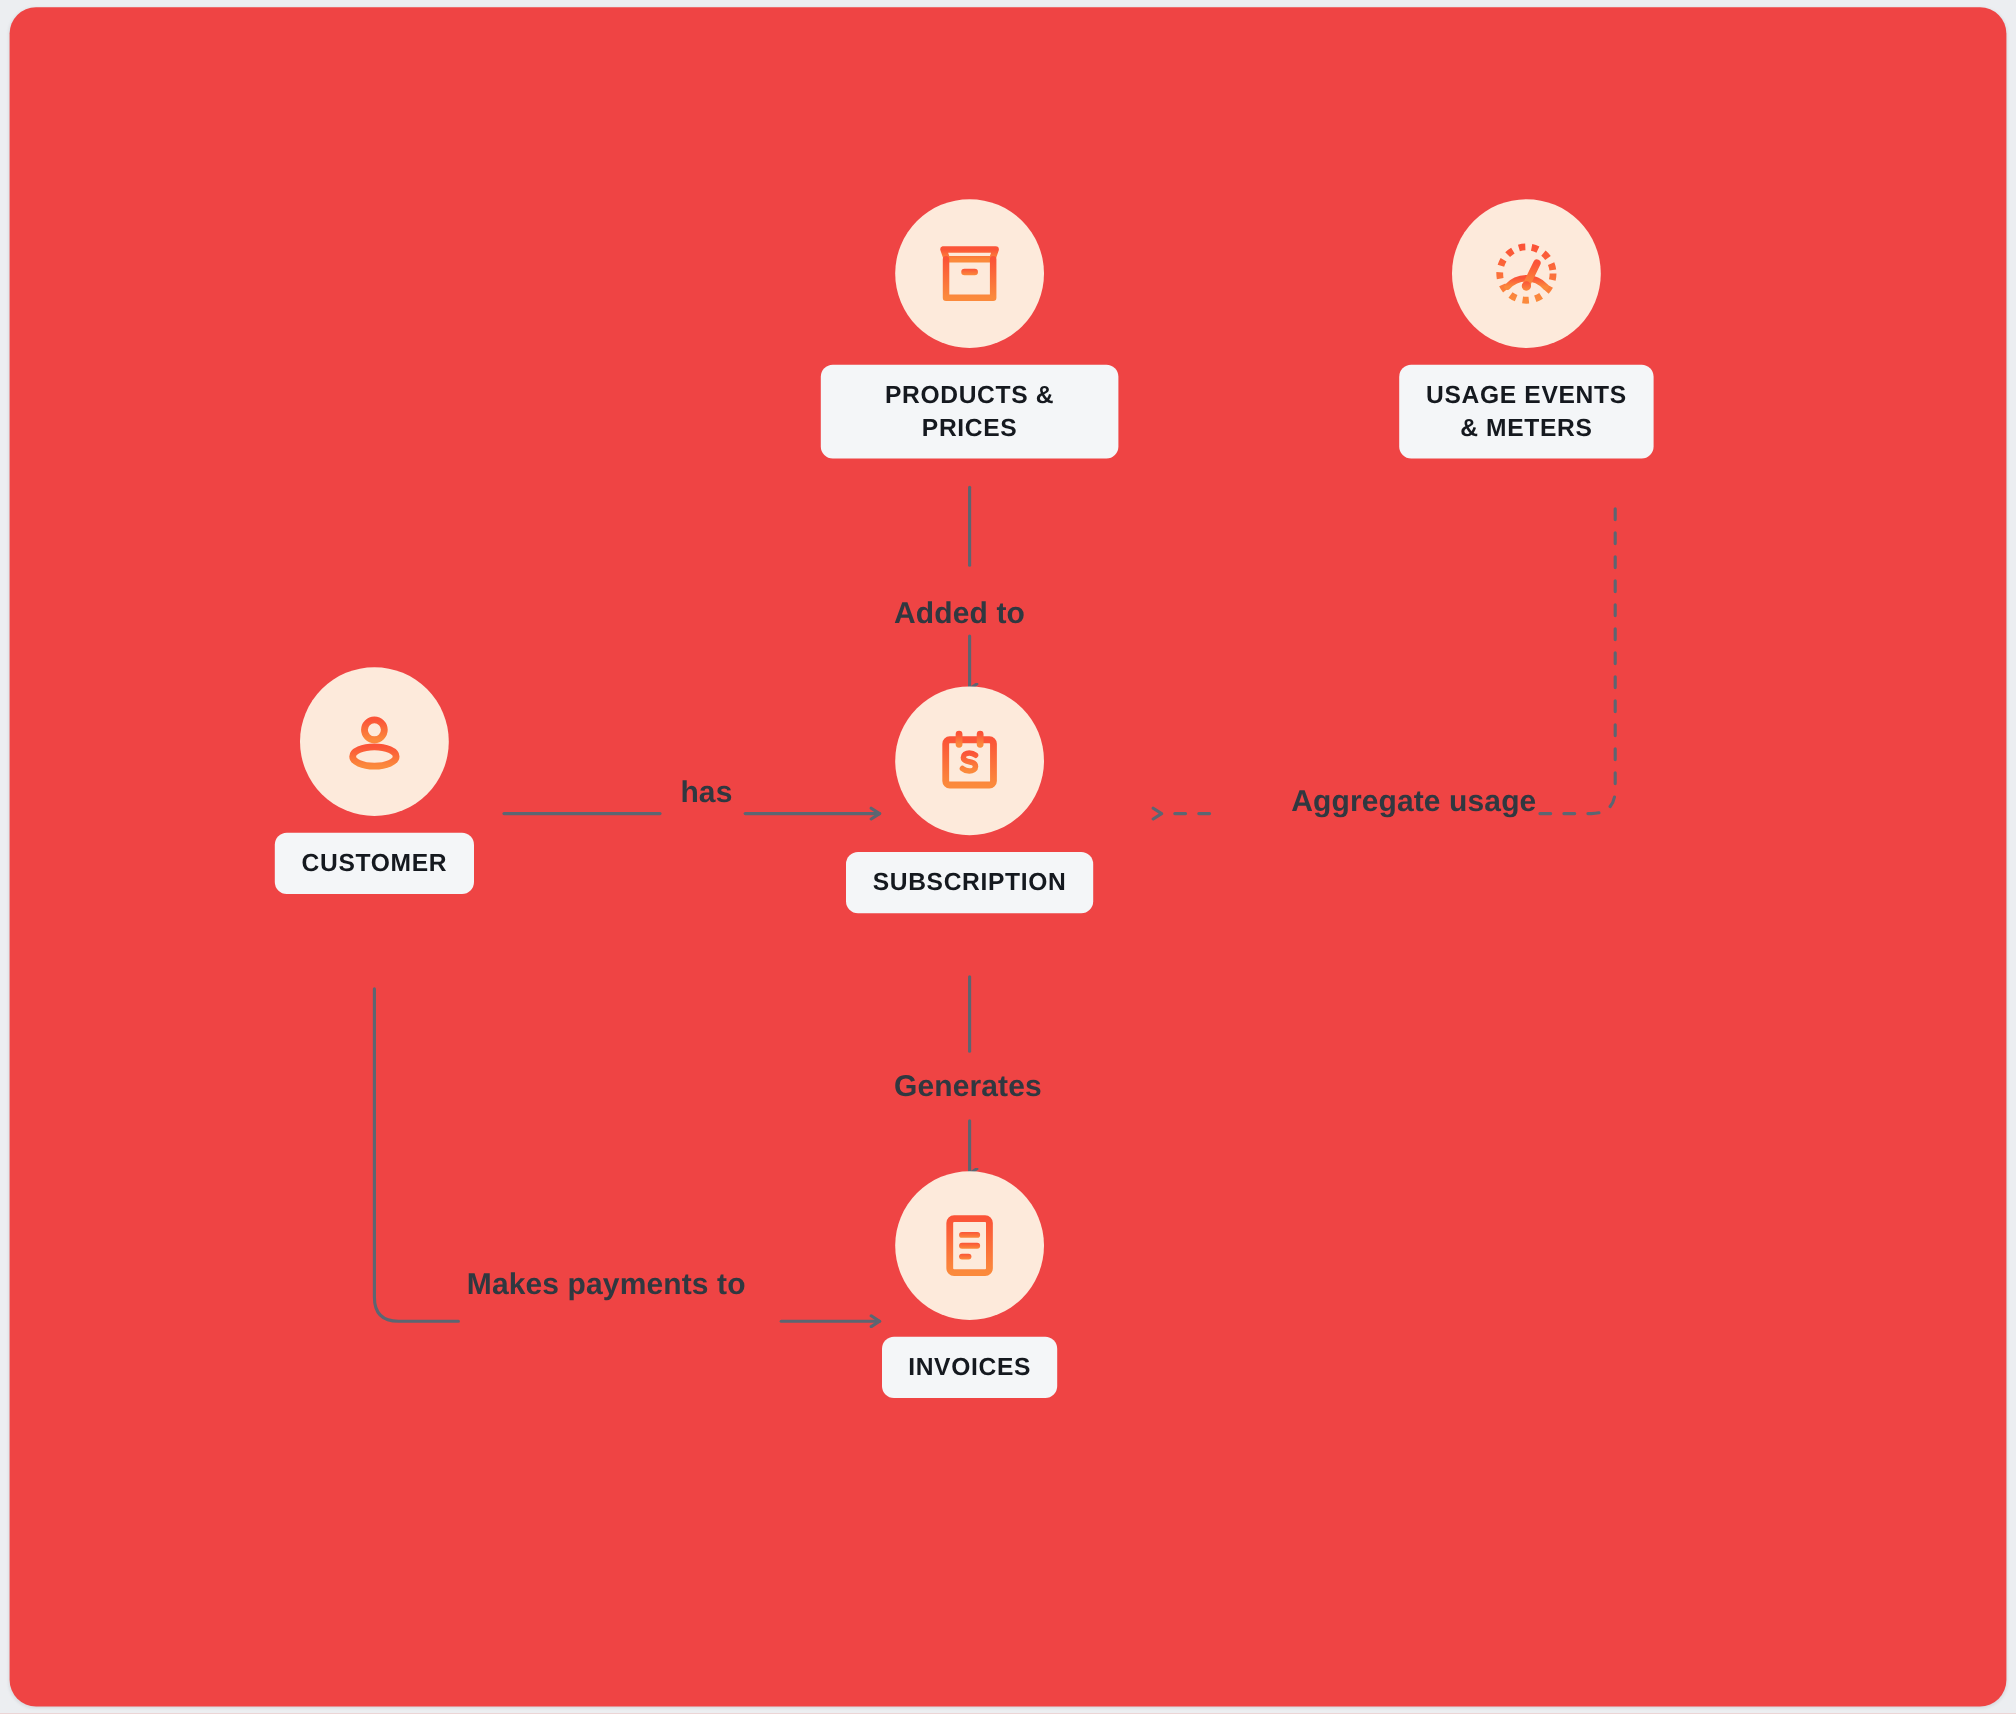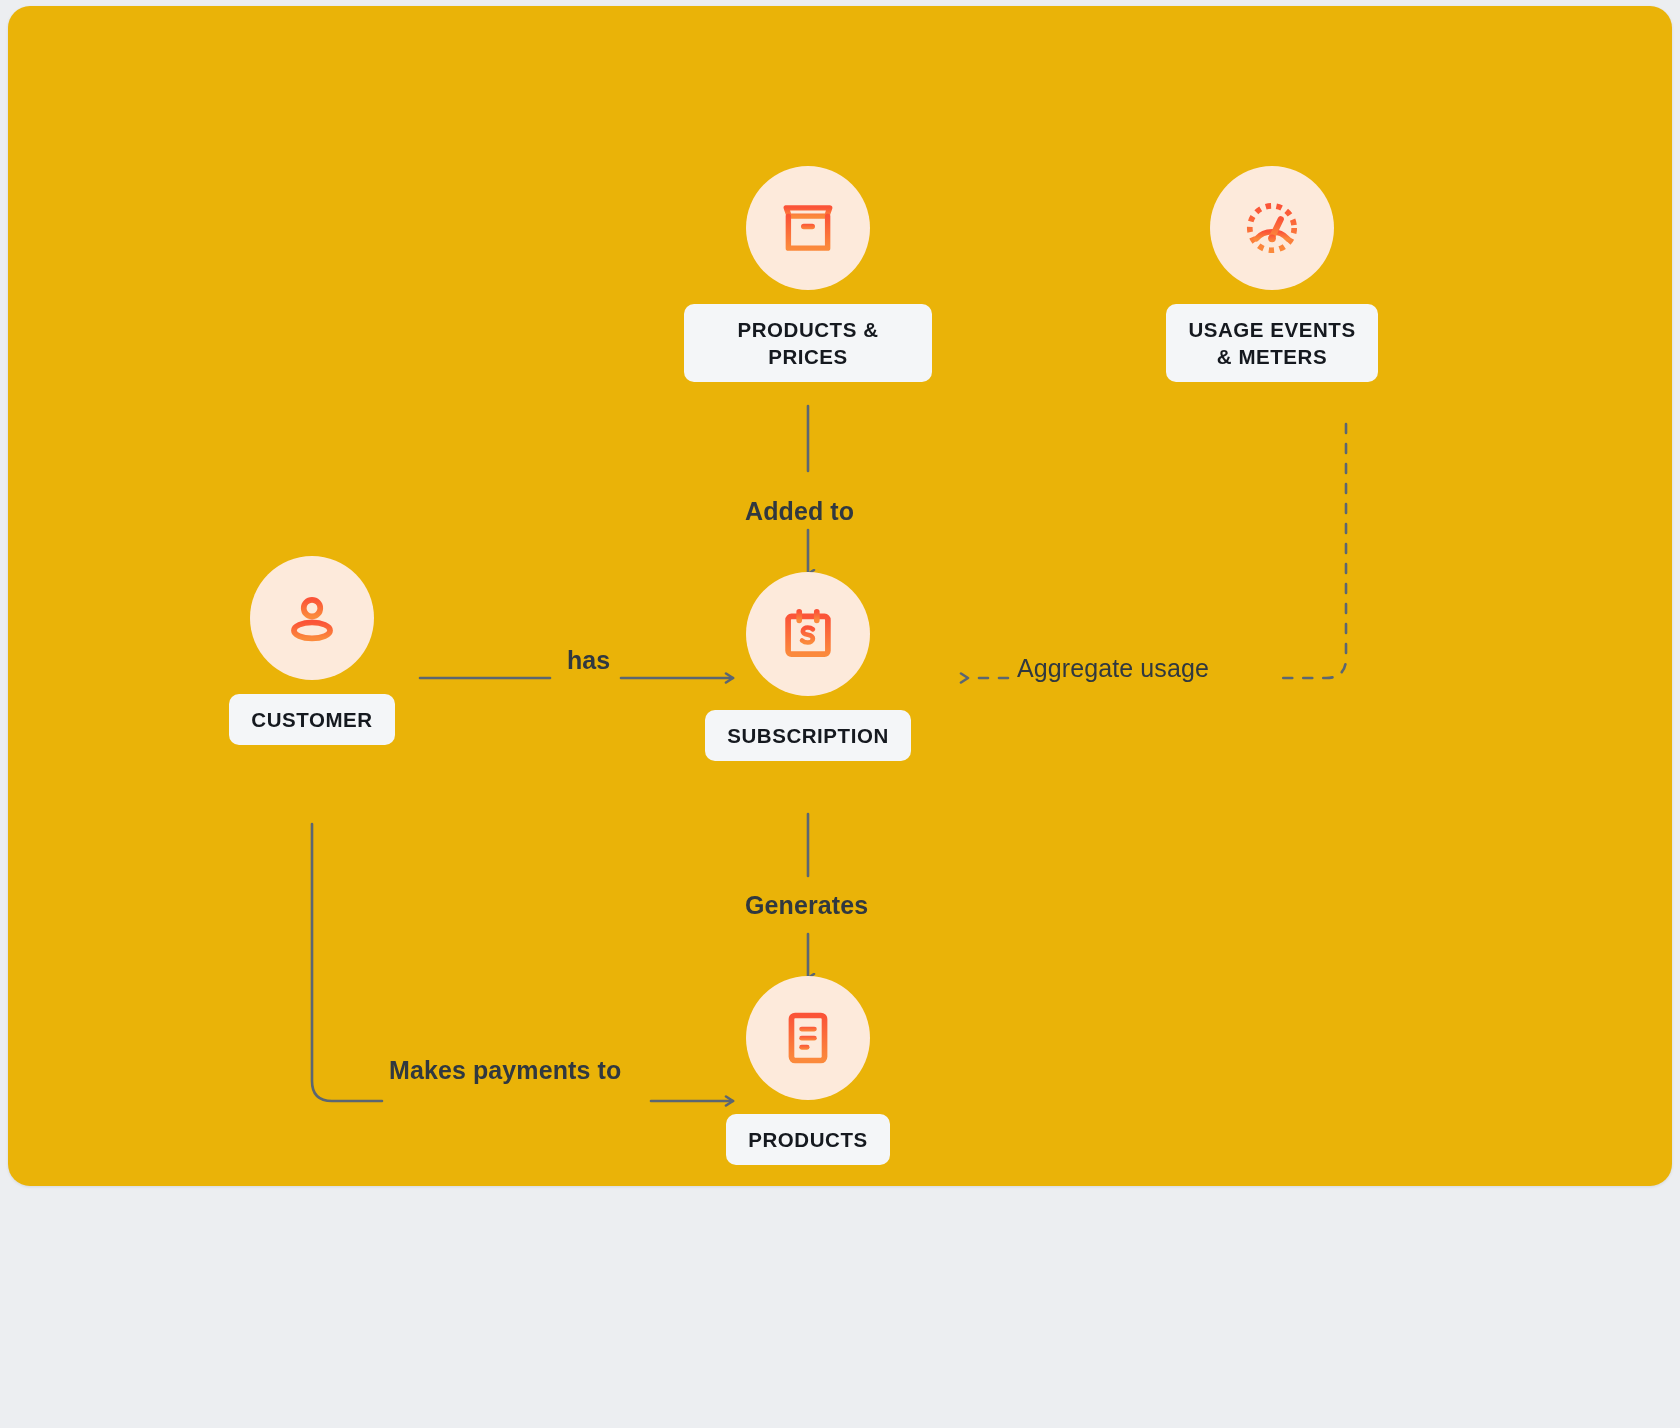--- a/index.html
+++ b/index.html
@@ -9,22 +9,22 @@
     height: 1428px;
     background: #eceef1;
     font-family: "Liberation Sans", sans-serif;
     overflow: hidden;
   }
   #card {
     position: absolute;
     left: 8px;
     top: 6px;
     width: 1664px;
-    height: 1180px;
-    background: #eab308;
+    height: 1416px;
+    background: #ef4444;
     border-radius: 22px;
     box-shadow: 0 1px 3px rgba(20,25,40,0.10);
     overflow: hidden;
   }
   #diagram {
     position: absolute;
     left: 0; top: 0;
     width: 1664px;
     height: 1416px;
   }
@@ -79,21 +79,21 @@
     position: absolute;
     color: #303840;
     font-size: 25px;
     font-weight: 700;
     letter-spacing: 0.1px;
     white-space: nowrap;
     font-family: "Liberation Sans", sans-serif;
   }
   #label-added    { left: 737px; top: 491px; }
   #label-has      { left: 559px; top: 640px; font-weight: 700; }
-  #label-aggregate{ left: 1009px; top: 648px; font-weight: 400; }
+  #label-aggregate{ left: 1068px; top: 648px; font-weight: 700; }
   #label-generates{ left: 737px; top: 885px; }
   #label-payments { left: 381px; top: 1050px; }
 
   svg#wires {
     position: absolute;
     left: 0; top: 0;
     width: 1664px;
     height: 1416px;
     pointer-events: none;
   }
@@ -231,21 +231,21 @@
                   <stop offset="1" stop-color="#fb8a3c"></stop>
               </linearGradient>
             </defs>
             <rect x="5.6" y="3.3" width="12.8" height="17.4" rx="1.4" stroke="url(#gi)" stroke-width="2.2" fill="none"></rect>
             <rect x="8.6" y="7.6" width="6.8" height="1.9" rx="0.95" fill="url(#gi)"></rect>
             <rect x="8.6" y="11.1" width="6.8" height="1.9" rx="0.95" fill="url(#gi)"></rect>
             <rect x="8.6" y="14.6" width="4.0" height="1.9" rx="0.95" fill="url(#gi)"></rect>
           </svg>
         </span>
       </div>
-      <div class="pill">PRODUCTS</div>
+      <div class="pill">INVOICES</div>
     </div>
 
     <div class="edge-label" id="label-added">Added to</div>
     <div class="edge-label" id="label-has">has</div>
     <div class="edge-label" id="label-aggregate">Aggregate usage</div>
     <div class="edge-label" id="label-generates">Generates</div>
     <div class="edge-label" id="label-payments">Makes payments to</div>
 
   </div>
 </div>

